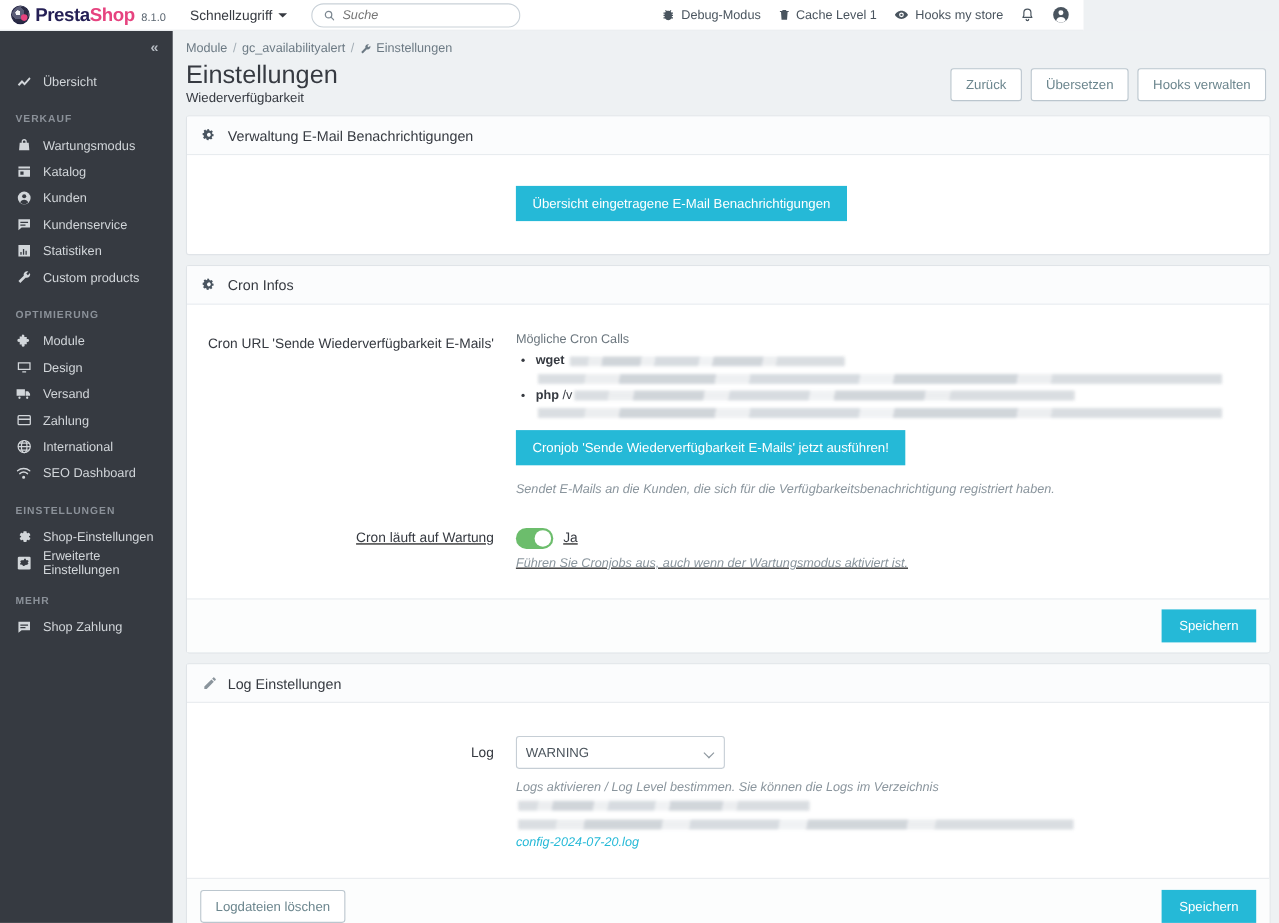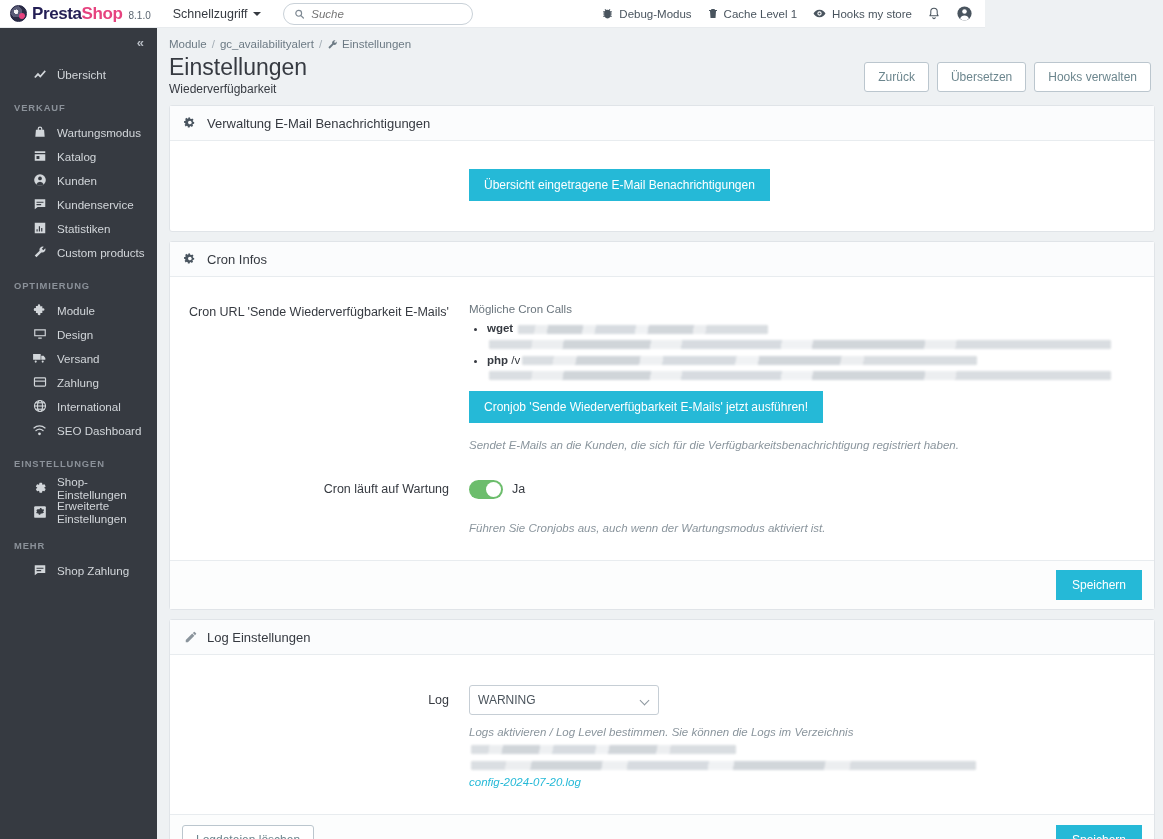--- a/index.html
+++ b/index.html
@@ -53,21 +53,21 @@
 
   
   #sidebar {
     position: absolute; top: 28px; left: 0; width: 157px; height: 811px;
     background: #363a41; overflow: hidden; z-index: 20;
   }
   #collapse-row { height: 28px; display: flex; align-items: center; justify-content: flex-end; padding-right: 14px; }
   .chev2 { color: #b7bcc3; font-size: 13px; font-weight: bold; cursor: pointer; letter-spacing:-1px; }
   .nav-item {
     height: 24px; display: flex; align-items: center; gap: 10px;
-    padding-left: 32px; color: #d2d6da; font-size: 11.6px; cursor: pointer;
+    padding-left: 14px; color: #d2d6da; font-size: 11.6px; cursor: pointer;
   }
   .nav-item .ico { width: 15px; display: flex; align-items: center; justify-content: center; flex: 0 0 15px; }
   .nav-item .ico svg { display: block; }
   .nav-sec {
     font-size: 9.4px; color: #8b9199; letter-spacing: .9px; font-weight: bold;
     padding-left: 14px; margin-top: 16px; margin-bottom: 7px;
   }
   .nav-top { margin-top: 6px; }
 
   
@@ -437,30 +437,30 @@
               <span class="redacted" style="width:622px;display:block;margin-top:2px;"></span>
             </li>
           </ul>
           <div style="margin-top:11px;">
             <button class="btn-primary">Cronjob 'Sende Wiederverfügbarkeit E-Mails' jetzt ausführen!</button>
           </div>
           <div class="hint" style="margin-top:14px;">Sendet E-Mails an die Kunden, die sich für die Verfügbarkeitsbenachrichtigung registriert haben.</div>
         </div>
       </div>
 
-      <div class="frow" style="margin-top:26px;">
+      <div class="frow" style="margin-top:26px;text-decoration:underline;">
         <div class="flabel">Cron läuft auf Wartung</div>
         <div class="fctl">
           <div class="switch-row">
             <div class="switch">
               <div class="knob"></div>
             </div>
             <span class="switch-label">Ja</span>
           </div>
-          <div class="hint" style="margin-top:21px;">Führen Sie Cronjobs aus, auch wenn der Wartungsmodus aktiviert ist.</div>
+          <div class="hint" style="margin-top:5px;">Führen Sie Cronjobs aus, auch wenn der Wartungsmodus aktiviert ist.</div>
         </div>
       </div>
 
     </div>
     <div class="card-foot">
       <button class="btn-primary btn-save">Speichern</button>
     </div>
   </div>
 
   <div class="card">

